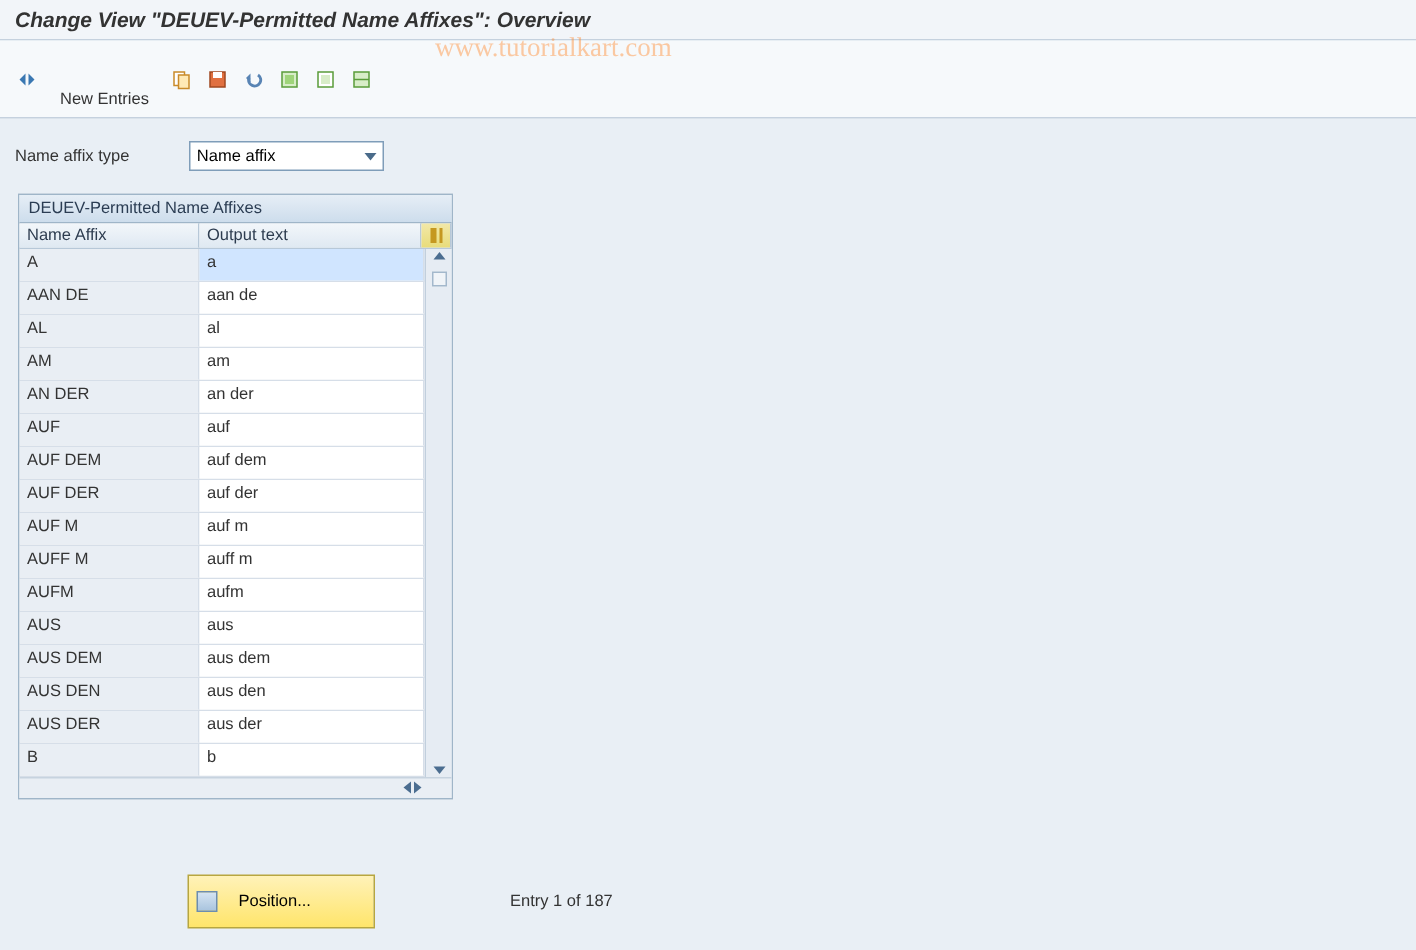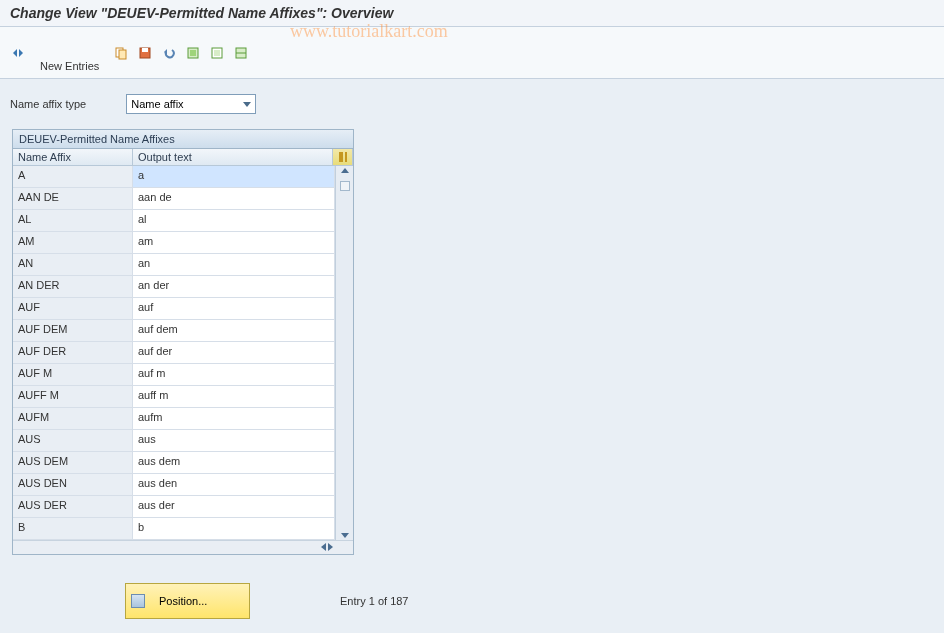--- a/index.html
+++ b/index.html
@@ -80,21 +80,21 @@
       content: "";
       position: absolute;
       right: 4px; top: 7px;
       border-left: 4px solid transparent;
       border-right: 4px solid transparent;
       border-top: 5px solid #4a6b8a;
     }
     .table-container {
       margin: 10px 12px;
       border: 1px solid #9fb5c8;
-      width: 342px;
+      width: 290px;
       background: #fff;
     }
     .table-title {
       background: linear-gradient(#e6eef6, #cdddec);
       border-bottom: 1px solid #9fb5c8;
       padding: 3px 6px;
       font-size: 11px;
       color: #2b3d53;
     }
     .table-head {
@@ -294,24 +294,20 @@
             </div>
             <div class="row">
               <div class="cell cell-affix">AL</div>
               <div class="cell cell-text">al</div>
             </div>
             <div class="row">
               <div class="cell cell-affix">AM</div>
               <div class="cell cell-text">am</div>
             </div>
             <div class="row">
-              <div class="cell cell-affix">AN</div>
-              <div class="cell cell-text">an</div>
-            </div>
-            <div class="row">
               <div class="cell cell-affix">AN DER</div>
               <div class="cell cell-text">an der</div>
             </div>
             <div class="row">
               <div class="cell cell-affix">AUF</div>
               <div class="cell cell-text">auf</div>
             </div>
             <div class="row">
               <div class="cell cell-affix">AUF DEM</div>
               <div class="cell cell-text">auf dem</div>

